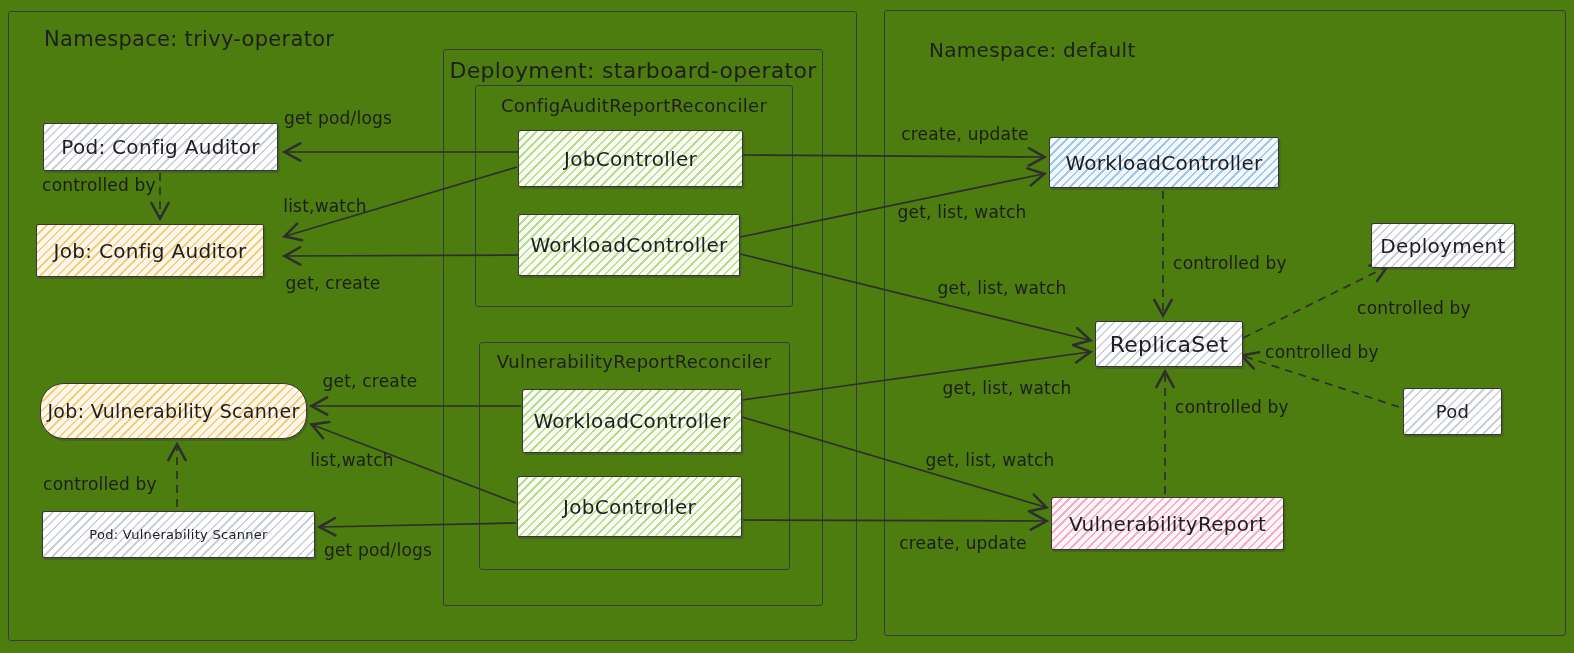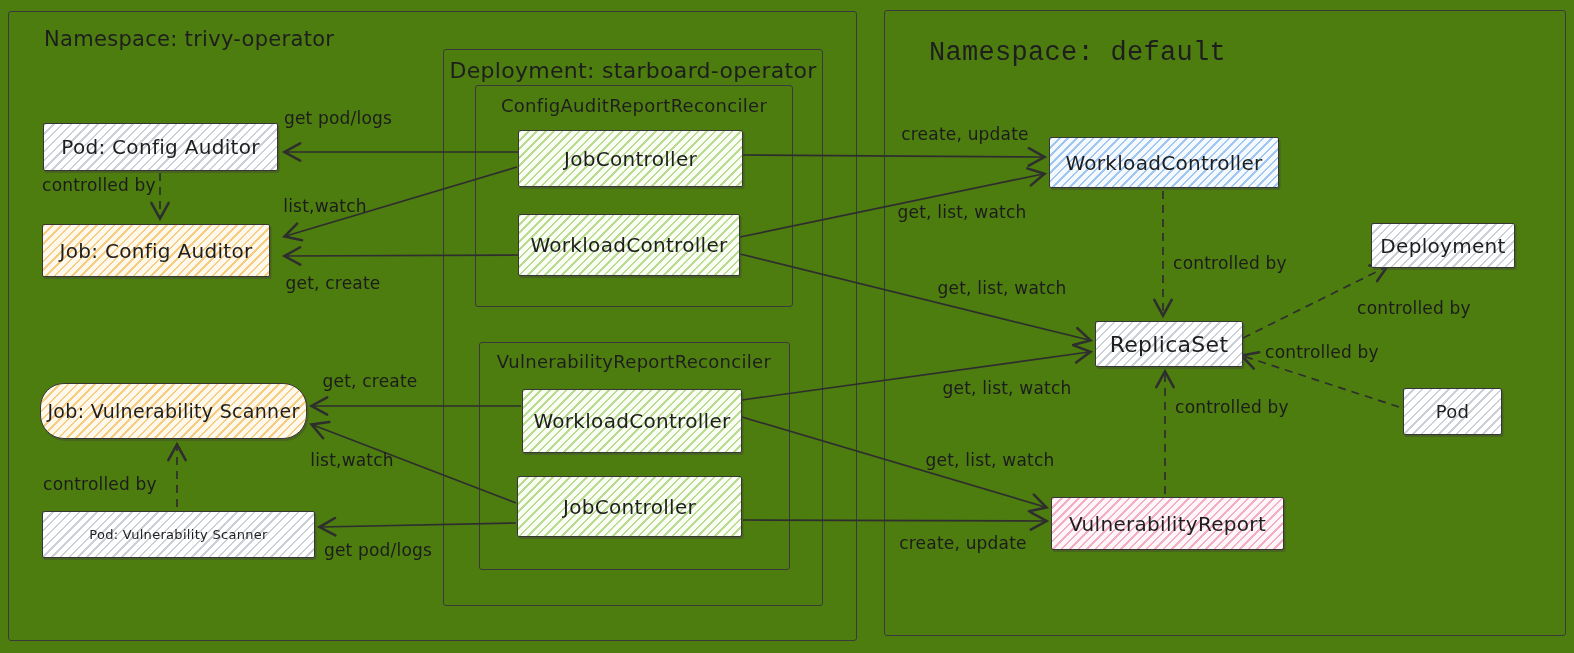--- a/index.html
+++ b/index.html
@@ -62,31 +62,31 @@
         <line x1="1163" y1="191" x2="1163" y2="314" stroke="#2e2e2e" stroke-width="1.7" stroke-dasharray="8 6" marker-end="url(#arrowhead)"></line>
         <line x1="1165" y1="494" x2="1165" y2="373" stroke="#2e2e2e" stroke-width="1.7" stroke-dasharray="8 6" marker-end="url(#arrowhead)"></line>
         <line x1="1243" y1="338" x2="1386" y2="267" stroke="#2e2e2e" stroke-width="1.7" stroke-dasharray="8 6" marker-end="url(#arrowhead)"></line>
         <line x1="1399" y1="407" x2="1243" y2="356" stroke="#2e2e2e" stroke-width="1.7" stroke-dasharray="8 6" marker-end="url(#arrowhead)"></line>
       </g>
   </svg>
   <div id="containers">
       <div class="container-box" style="left: 8px; top: 11px; width: 849px; height: 630px;"></div>
       <div class="container-title" style="left: 44px; top: 27px; font-size: 21px;">Namespace: trivy-operator</div>
       <div class="container-box" style="left: 884px; top: 10px; width: 682px; height: 626px;"></div>
-      <div class="container-title" style="left: 929px; top: 38px; font-size: 27px; font-family: Liberation Mono, monospace;">Namespace: default</div>
+      <div class="container-title" style="left: 929px; top: 38px; font-size: 20px;">Namespace: default</div>
       <div class="container-box" style="left: 443px; top: 49px; width: 380px; height: 557px;"></div>
       <div class="container-title center" style="left: 633px; top: 58px; font-size: 22px;">Deployment: starboard-operator</div>
       <div class="container-box" style="left: 475px; top: 85px; width: 318px; height: 222px;"></div>
       <div class="container-title center" style="left: 634px; top: 95px; font-size: 18px;">ConfigAuditReportReconciler</div>
       <div class="container-box" style="left: 479px; top: 342px; width: 311px; height: 228px;"></div>
       <div class="container-title center" style="left: 634px; top: 351px; font-size: 18px;">VulnerabilityReportReconciler</div>
     </div>
   <div id="nodes">
       <div class="node gray" style="left: 43px; top: 123px; width: 235px; height: 48px; font-size: 20px;">Pod: Config Auditor</div>
-      <div class="node orange" style="left: 42px; top: 224px; width: 228px; height: 53px; font-size: 20px;">Job: Config Auditor</div>
+      <div class="node orange" style="left: 36px; top: 224px; width: 228px; height: 53px; font-size: 20px;">Job: Config Auditor</div>
       <div class="node green" style="left: 518px; top: 130px; width: 225px; height: 57px; font-size: 20px;">JobController</div>
       <div class="node green" style="left: 518px; top: 214px; width: 222px; height: 62px; font-size: 20px;">WorkloadController</div>
       <div class="node green" style="left: 522px; top: 389px; width: 220px; height: 64px; font-size: 20px;">WorkloadController</div>
       <div class="node green" style="left: 517px; top: 476px; width: 225px; height: 61px; font-size: 20px;">JobController</div>
       <div class="node orange" style="left: 40px; top: 383px; width: 267px; height: 56px; font-size: 19px; border-radius: 24px;">Job: Vulnerability Scanner</div>
       <div class="node gray" style="left: 42px; top: 511px; width: 273px; height: 47px; font-size: 13px;">Pod: Vulnerability Scanner</div>
       <div class="node blue" style="left: 1049px; top: 137px; width: 230px; height: 51px; font-size: 20px;">WorkloadController</div>
       <div class="node gray" style="left: 1095px; top: 321px; width: 148px; height: 46px; font-size: 22px;">ReplicaSet</div>
       <div class="node gray" style="left: 1371px; top: 223px; width: 144px; height: 45px; font-size: 20px;">Deployment</div>
       <div class="node gray" style="left: 1403px; top: 388px; width: 99px; height: 47px; font-size: 18px;">Pod</div>

